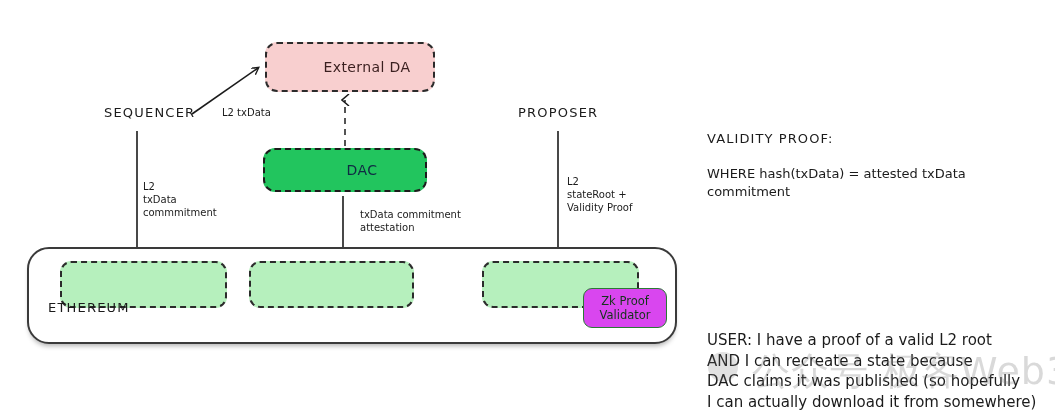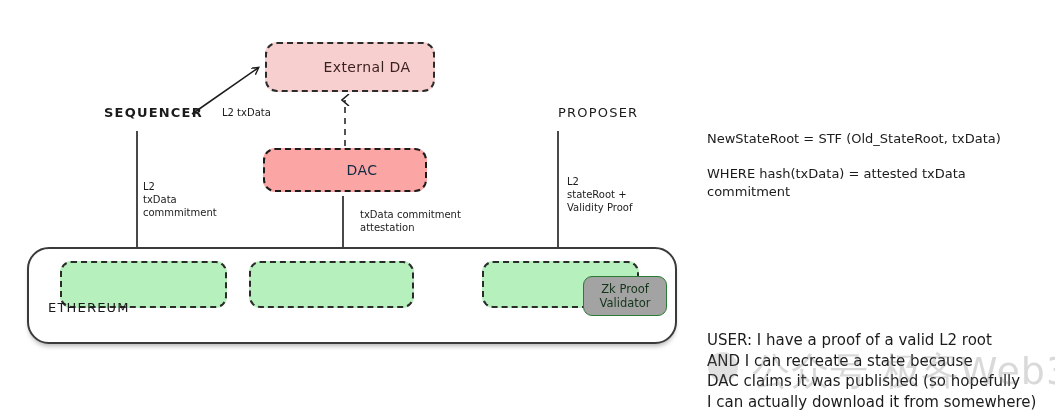--- a/index.html
+++ b/index.html
@@ -46,21 +46,21 @@
     width: 170px;
     height: 50px;
     background: #f8cfcf;
     color: #3a1f1f;
   }
   .box-dac {
     left: 263px;
     top: 148px;
     width: 164px;
     height: 44px;
-    background: #fca5a5;
+    background: #22c55e;
     border-color: #1c1c1c;
     color: #102a43;
   }
 
   
   .ethereum-container {
     left: 27px;
     top: 247px;
     width: 650px;
     height: 97px;
@@ -84,24 +84,24 @@
     background: #b6f0bd;
     height: 47px;
     top: 261px;
   }
   .slot-1 { left: 60px;  width: 167px; }
   .slot-2 { left: 249px; width: 165px; }
   .slot-3 { left: 482px; width: 157px; }
 
   .zk-validator {
     left: 583px;
-    top: 276px;
+    top: 288px;
     width: 84px;
     height: 40px;
-    background: #a3a3a3;
+    background: #d946ef;
     border: 1.6px solid #2b7a35;
     border-radius: 9px;
     display: flex;
     flex-direction: column;
     align-items: center;
     justify-content: center;
     font-size: 11.5px;
     line-height: 1.25;
     color: #14351a;
     text-align: center;
@@ -113,23 +113,23 @@
     font-size: 10px;
     line-height: 1.32;
     color: #1b1b1b;
     white-space: pre-line;
   }
   .label-caps {
     letter-spacing: 1.2px;
     font-size: 13px;
   }
 
-  .lbl-sequencer   { left: 104px; top: 104px; font-weight: bold; }
+  .lbl-sequencer   { left: 104px; top: 104px; }
   .lbl-l2-txdata   { left: 222px; top: 106px; }
-  .lbl-proposer    { left: 518px; top: 104px; margin-left: 40px; }
+  .lbl-proposer    { left: 518px; top: 104px; }
   .lbl-seq-edge    { left: 143px; top: 180px; }
   .lbl-dac-edge    { left: 360px; top: 208px; }
   .lbl-prop-edge   { left: 567px; top: 175px; }
 
   
   .panel {
     position: absolute;
     left: 707px;
     top: 130px;
     width: 345px;
@@ -248,21 +248,21 @@
 commmitment</div>
 
   <div class="label lbl-dac-edge">txData commitment
 attestation</div>
 
   <div class="label lbl-prop-edge">L2
 stateRoot +
 Validity Proof</div>
 
   <div class="panel">
-    <p>NewStateRoot = STF (Old_StateRoot, txData)</p>
+    <p class="heading">VALIDITY PROOF:</p>
     <p>WHERE hash(txData) = attested txData commitment</p>
   </div>
 
   <div class="user-note">USER: I have a proof of a valid L2 root
 AND I can recreate a state because
 DAC claims it was published (so hopefully
 I can actually download it from somewhere)</div>
 
   <div class="watermark">
     <div class="watermark-badge"></div>

